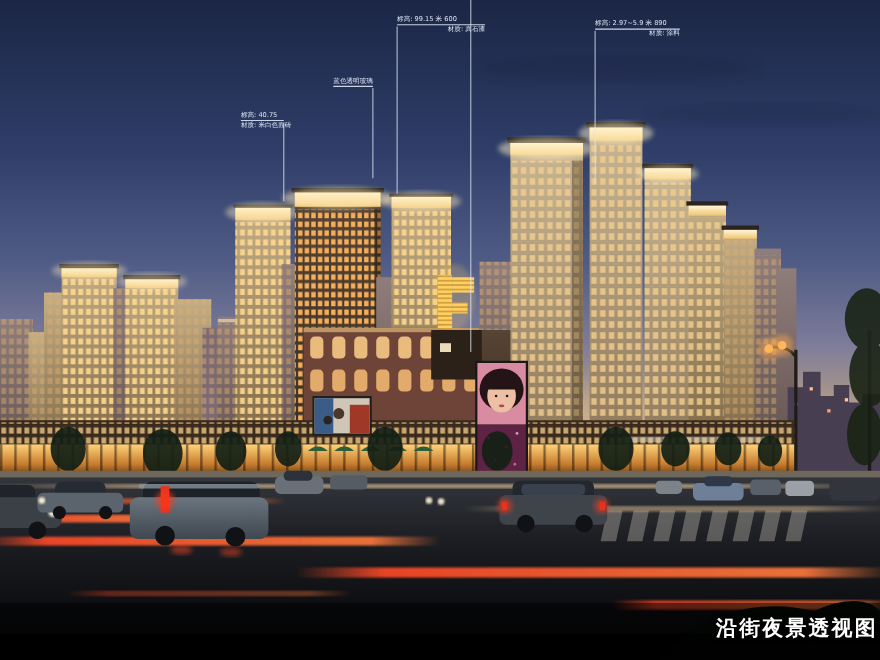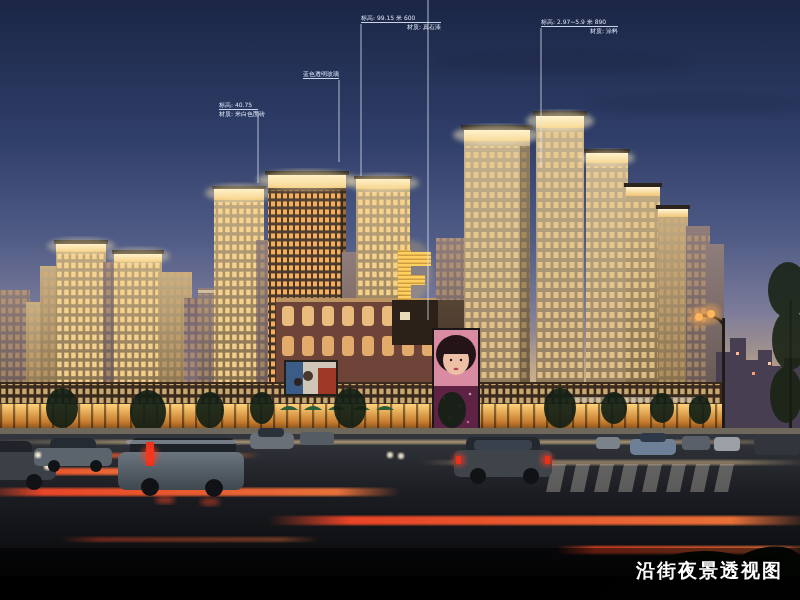--- a/index.html
+++ b/index.html
@@ -3,21 +3,21 @@
 <meta charset="utf-8">
 <style>
   html,body{margin:0;padding:0;background:#000;}
   #stage{position:relative;width:800px;height:600px;overflow:hidden;
          font-family:"Liberation Sans","DejaVu Sans",sans-serif;background:#10152b;}
   #stage svg{position:absolute;left:0;top:0;}
   .callout{position:absolute;color:#dbe3f2;font-size:6px;line-height:8px;
            font-family:"DejaVu Sans",sans-serif;white-space:nowrap;z-index:5;}
   .callout .rule{border-bottom:1px solid rgba(222,231,245,.9);}
   .callout .l2{text-align:right;}
-  #caption{position:absolute;right:17px;top:558px;z-index:6;color:#ffffff;
+  #caption{position:absolute;right:2px;top:558px;z-index:6;color:#ffffff;
            font-size:19px;font-weight:bold;letter-spacing:2px;
            text-shadow:1px 1px 2px rgba(0,0,0,.95),0 0 5px rgba(0,0,0,.7);}
 </style>
 </head>
 <body>
 
 <div id="stage">
 <svg width="800" height="600" viewBox="0 0 800 600">
   <defs>
     <linearGradient id="sky" x1="0" y1="0" x2="0" y2="1">

